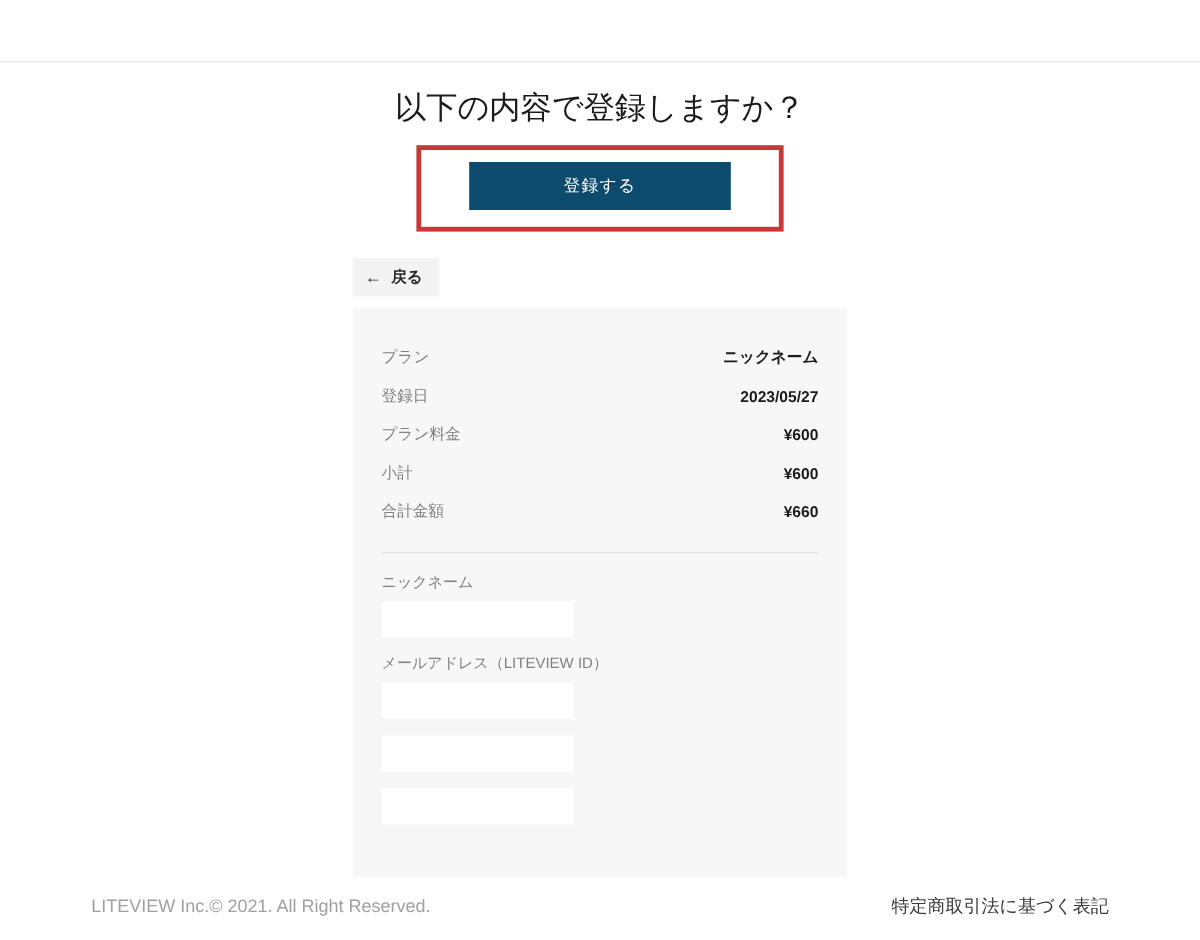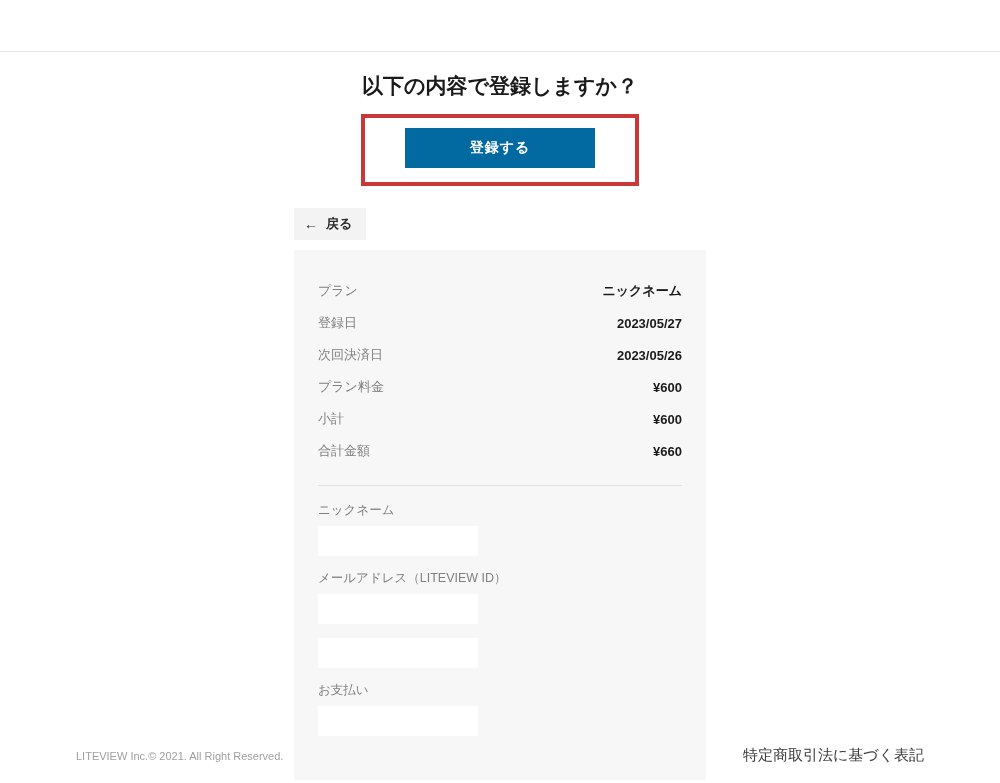--- a/index.html
+++ b/index.html
@@ -19,41 +19,41 @@
       height: 52px;
       border-bottom: 1px solid #e5e5e5;
     }
     .content {
       padding-top: 20px;
       display: flex;
       flex-direction: column;
       align-items: center;
     }
     .page-title {
-      font-size: 21px;
-      font-weight: bold;
+      font-size: 26px;
+      font-weight: normal;
       color: #1a1a1a;
       margin-bottom: 14px;
     }
     .highlight-box {
       border: 4px solid #c83838;
       padding: 10px 40px 14px 40px;
       display: flex;
       justify-content: center;
       align-items: center;
       margin-bottom: 22px;
     }
     .register-button {
-      background: #0369a1;
+      background: #0c4a6e;
       color: #ffffff;
       border: none;
       padding: 11px 0;
-      width: 190px;
+      width: 218px;
       font-size: 14px;
-      font-weight: 700;
+      font-weight: 400;
       cursor: pointer;
       letter-spacing: 1px;
     }
     .back-container {
       width: 412px;
       margin-bottom: 10px;
     }
     .back-button {
       background: #f3f3f3;
       border: none;
@@ -119,21 +119,21 @@
       bottom: 18px;
       left: 0;
       right: 0;
       width: 100%;
       display: flex;
       justify-content: space-between;
       align-items: center;
       padding: 0 76px 0 76px;
     }
     .footer-left {
-      font-size: 11px;
+      font-size: 15px;
       color: #a0a0a0;
     }
     .footer-right {
       font-size: 15px;
       color: #3a3a3a;
     }
   </style>
 </head>
 <body>
 
@@ -158,24 +158,20 @@
 
     <div class="detail-row">
       <span class="detail-label">プラン</span>
       <span class="detail-value">ニックネーム</span>
     </div>
     <div class="detail-row">
       <span class="detail-label">登録日</span>
       <span class="detail-value">2023/05/27</span>
     </div>
     <div class="detail-row">
-      <span class="detail-label">次回決済日</span>
-      <span class="detail-value">2023/05/26</span>
-    </div>
-    <div class="detail-row">
       <span class="detail-label">プラン料金</span>
       <span class="detail-value">¥600</span>
     </div>
     <div class="detail-row">
       <span class="detail-label">小計</span>
       <span class="detail-value">¥600</span>
     </div>
     <div class="detail-row">
       <span class="detail-label">合計金額</span>
       <span class="detail-value">¥660</span>
@@ -191,21 +187,20 @@
     <div class="form-group">
       <label class="form-label">メールアドレス（LITEVIEW ID）</label>
       <input class="form-input" type="text" style="">
     </div>
 
     <div class="form-group">
       <input class="form-input" type="text" style="">
     </div>
 
     <div class="form-group">
-      <label class="form-label">お支払い</label>
       <input class="form-input" type="text" style="">
     </div>
 
   </div>
 
 </div>
 
 <div class="footer">
   <span class="footer-left">LITEVIEW Inc.© 2021. All Right Reserved.</span>
   <a class="footer-right">特定商取引法に基づく表記</a>

